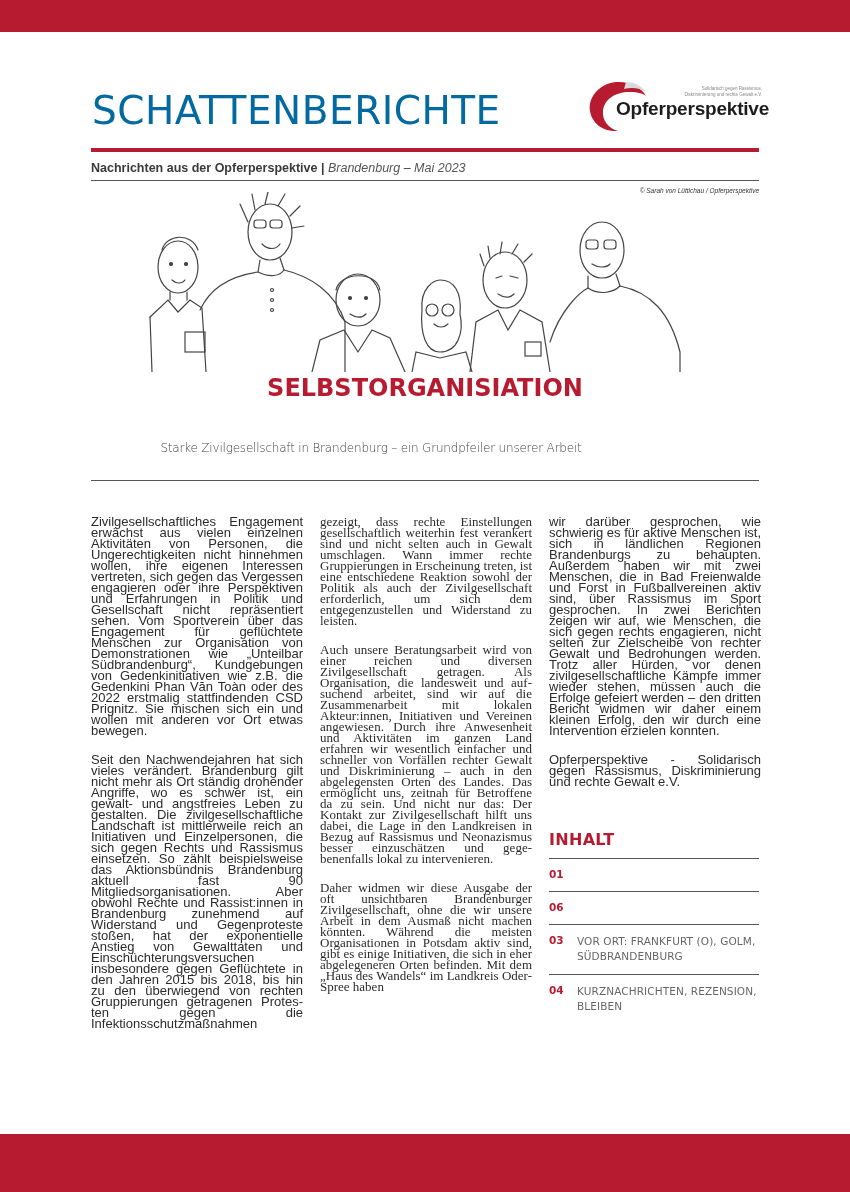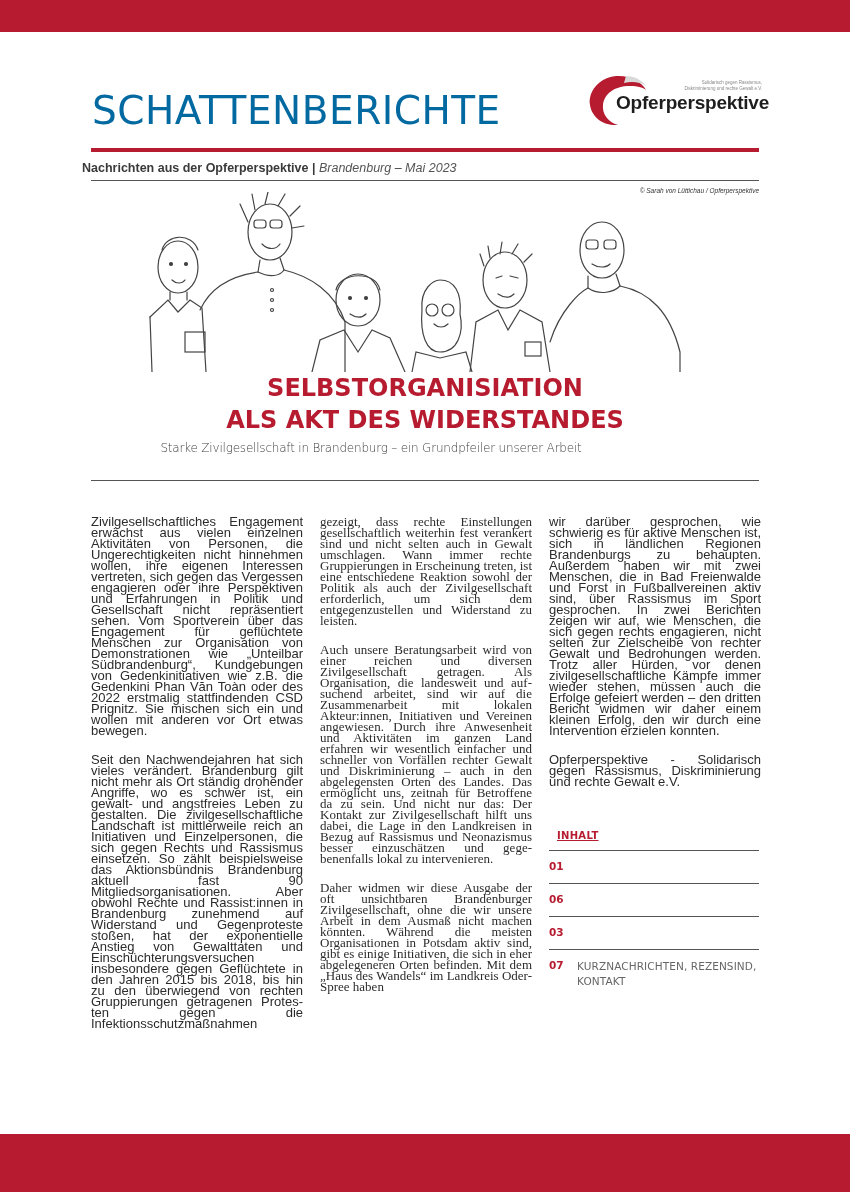--- a/index.html
+++ b/index.html
@@ -10,34 +10,34 @@
   .bar-top { position: absolute; left: 0; top: 0; width: 850px; height: 32px; background: #b71b2f; }
   .bar-bottom { position: absolute; left: 0; top: 1134px; width: 850px; height: 58px; background: #b71b2f; }
 
   .masthead {
     position: absolute; left: 92px; top: 88px;
     font-family: "DejaVu Sans", sans-serif; font-weight: normal;
     font-size: 39px; letter-spacing: 0.5px; color: #0369a1; white-space: nowrap;
   }
   .red-rule { position: absolute; left: 91px; top: 148px; width: 668px; height: 4px; background: #b71b2f; }
 
-  .logo { position: absolute; left: 586px; top: 72px; width: 180px; height: 56px; }
+  .logo { position: absolute; left: 586px; top: 78px; width: 180px; height: 56px; }
   .logo svg { position: absolute; left: 0; top: 0; }
   .logo-tag {
     position: absolute; right: 4px; top: 8px; text-align: right;
     font-family: "Liberation Sans", sans-serif; font-size: 4.5px; line-height: 6px; color: #888;
     width: 120px;
   }
   .logo-name {
     position: absolute; left: 30px; top: 20px;
     font-family: "Liberation Sans", sans-serif; font-weight: bold; font-size: 19px; color: #1d1d1d; letter-spacing: -0.2px;
   }
 
   .subline {
-    position: absolute; left: 82px; top: 161px; font-size: 12.5px; color: #3a3a3a;
+    position: absolute; left: 91px; top: 161px; font-size: 12.5px; color: #3a3a3a;
     font-family: "Liberation Sans", sans-serif; white-space: nowrap;
   }
   .subline .strong { font-weight: bold; color: #3a3a3a; }
   .subline .italic { font-style: italic; color: #555; }
   .grey-rule-top { position: absolute; left: 91px; top: 180px; width: 668px; height: 1px; background: #555; }
 
   .credit {
     position: absolute; right: 91px; top: 187px; font-style: italic;
     font-family: "Liberation Sans", sans-serif; font-size: 6.5px; color: #333;
   }
@@ -62,22 +62,22 @@
     text-align: justify; hyphens: manual;
   }
   .col p { margin: 0 0 18px 0; }
   .col1 { left: 91px; }
   .col2 { left: 320px; font-family: Liberation Serif, serif; }
   .col3 { left: 549px; }
   .col .sig { }
 
   .toc { position: absolute; left: 549px; top: 830px; width: 210px; }
   .toc-title {
-    font-family: "DejaVu Sans", sans-serif; font-weight: bold; font-size: 10px; color: #b71b2f;
-    margin: 0 0 9px 8px; letter-spacing: 0.3px; text-decoration: underline;
+    font-family: "DejaVu Sans", sans-serif; font-weight: bold; font-size: 16px; color: #b71b2f;
+    margin: 0 0 9px 0; letter-spacing: 0.3px;
   }
   .toc-rule { height: 1px; background: #555; width: 210px; }
   .toc-item { display: flex; padding: 9px 0 11px 0; }
   .toc-num { width: 28px; font-family: "DejaVu Sans", sans-serif; font-weight: bold; font-size: 10.5px; color: #b71b2f; }
   .toc-text {
     flex: 1; font-family: "DejaVu Sans", sans-serif; font-size: 10.5px; line-height: 14.5px;
     color: #666; letter-spacing: 0.1px;
   }
 </style>
 </head>
@@ -167,21 +167,20 @@
     <rect x="446" y="48" width="12" height="9" rx="3"></rect>
       <rect x="464" y="48" width="12" height="9" rx="3"></rect>
     <path d="M452 72 C458 76 466 76 470 72"></path>
     <path d="M448 84 L448 96 M476 82 L480 94"></path>
     <path d="M410 150 C420 118 440 100 448 96 C460 104 474 100 480 94 C510 100 530 120 540 160 L540 180"></path>
   </g>
 </svg>
 
 <div class="headline">
   <div>SELBSTORGANISIATION</div>
-  <div>ALS AKT DES WIDERSTANDES</div>
 </div>
 <div class="subhead">Starke Zivilgesellschaft in Brandenburg – ein Grundpfeiler unserer Arbeit</div>
 <div class="grey-rule-mid"></div>
 
 <div class="col col1">
   <p>Zivilgesellschaftliches Engagement erwächst aus vielen einzelnen Aktivitäten von Perso­nen, die Ungerechtigkeiten nicht hinnehmen wollen, ihre eigenen Interessen vertreten, sich gegen das Vergessen engagieren oder ihre Perspektiven und Erfahrungen in Politik und Gesellschaft nicht repräsentiert sehen. Vom Sportverein über das Engagement für geflüch­tete Menschen zur Organisation von Demons­trationen wie „Unteilbar Südbrandenburg“, Kundgebungen von Gedenkinitiativen wie z.B. die Gedenkini Phan Văn Toàn oder des 2022 erstmalig stattfindenden CSD Prignitz. Sie mischen sich ein und wollen mit anderen vor Ort etwas bewegen.</p>
   <p>Seit den Nachwendejahren hat sich vieles ver­ändert. Brandenburg gilt nicht mehr als Ort ständig drohender Angriffe, wo es schwer ist, ein gewalt- und angstfreies Leben zu gestal­ten. Die zivilgesellschaftliche Landschaft ist mittlerweile reich an Initiativen und Einzel­personen, die sich gegen Rechts und Rassis­mus einsetzen. So zählt beispielsweise das Aktionsbündnis Brandenburg aktuell fast 90 Mitgliedsorganisationen. Aber obwohl Rechte und Rassist:innen in Brandenburg zuneh­mend auf Widerstand und Gegenproteste stoßen, hat der exponentielle Anstieg von Gewalttaten und Einschüchterungsversuchen insbesondere gegen Geflüchtete in den Jahren 2015 bis 2018, bis hin zu den überwiegend von rechten Gruppierungen getragenen Protes­ten gegen die Infektionsschutzmaßnahmen</p>
 </div>
 
 <div class="col col2">
@@ -201,21 +200,22 @@
   <div class="toc-item">
     <span class="toc-num">01</span>
   </div>
   <div class="toc-rule"></div>
   <div class="toc-item">
     <span class="toc-num">06</span>
   </div>
   <div class="toc-rule"></div>
   <div class="toc-item">
     <span class="toc-num">03</span>
-  </div>
-  <div class="toc-rule"></div>
-  <div class="toc-item">
-    <span class="toc-num">07</span>
-    <span class="toc-text">KURZNACHRICHTEN, REZEN­SIND, KONTAKT</span>
+    <span class="toc-text">VOR ORT: FRANKFURT (O), GOLM, SÜDBRANDENBURG</span>
+  </div>
+  <div class="toc-rule"></div>
+  <div class="toc-item">
+    <span class="toc-num">04</span>
+    <span class="toc-text">KURZNACHRICHTEN, REZEN­SION, BLEIBEN</span>
   </div>
 </div>
 
 <div class="bar-bottom"></div>
 
 </body></html>

